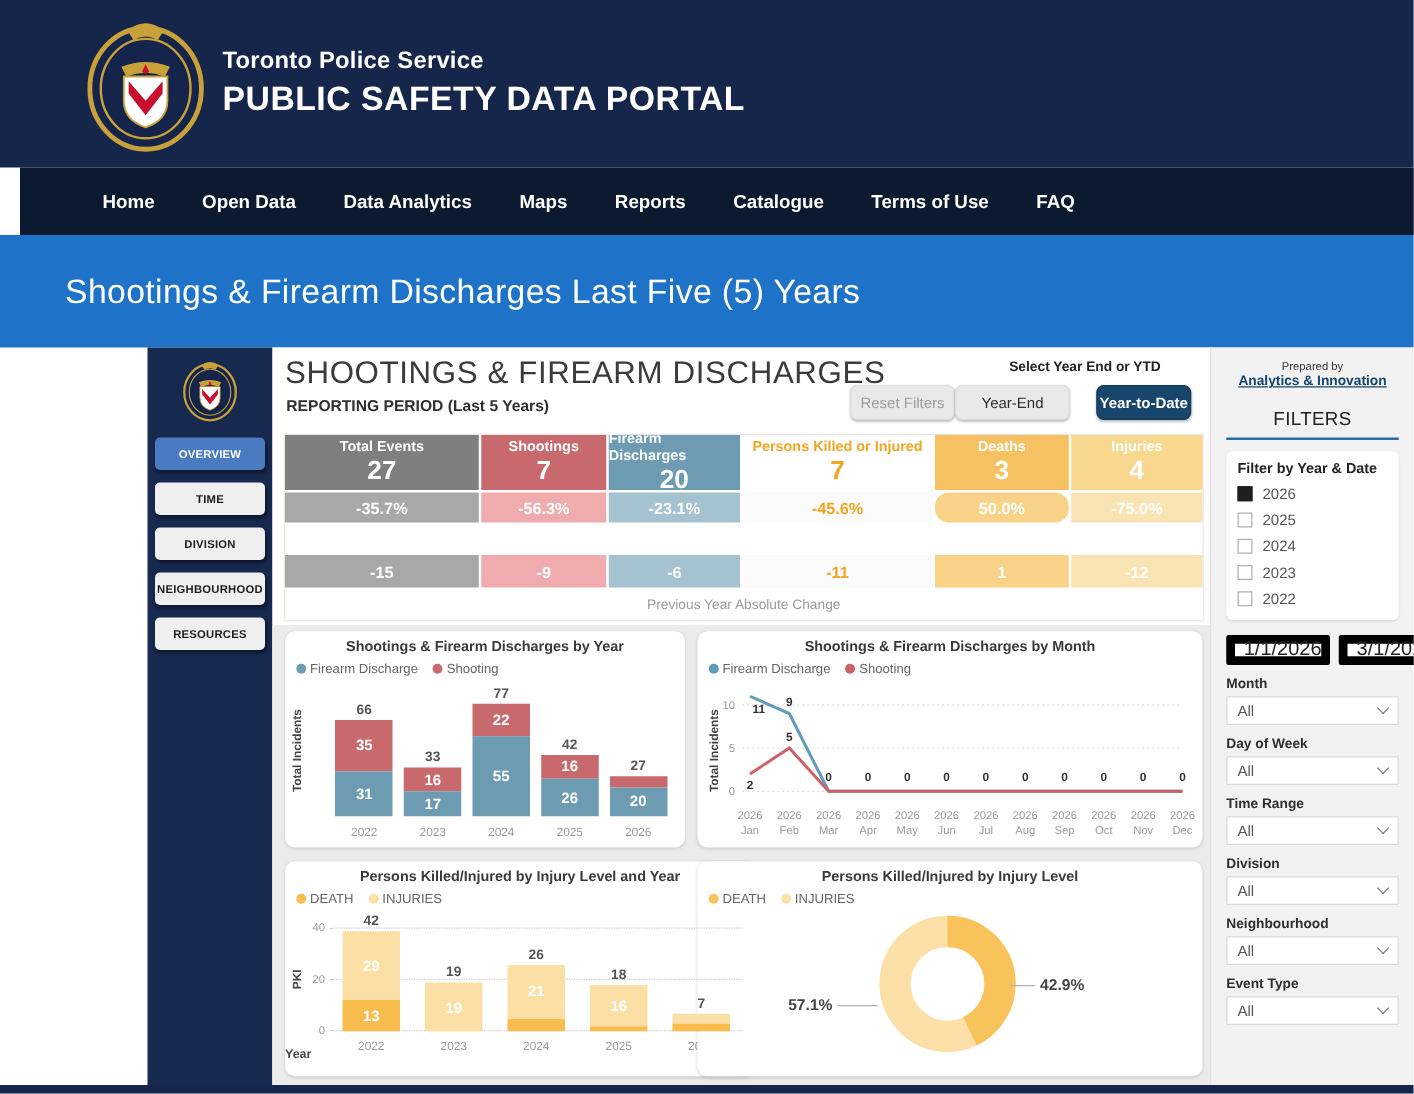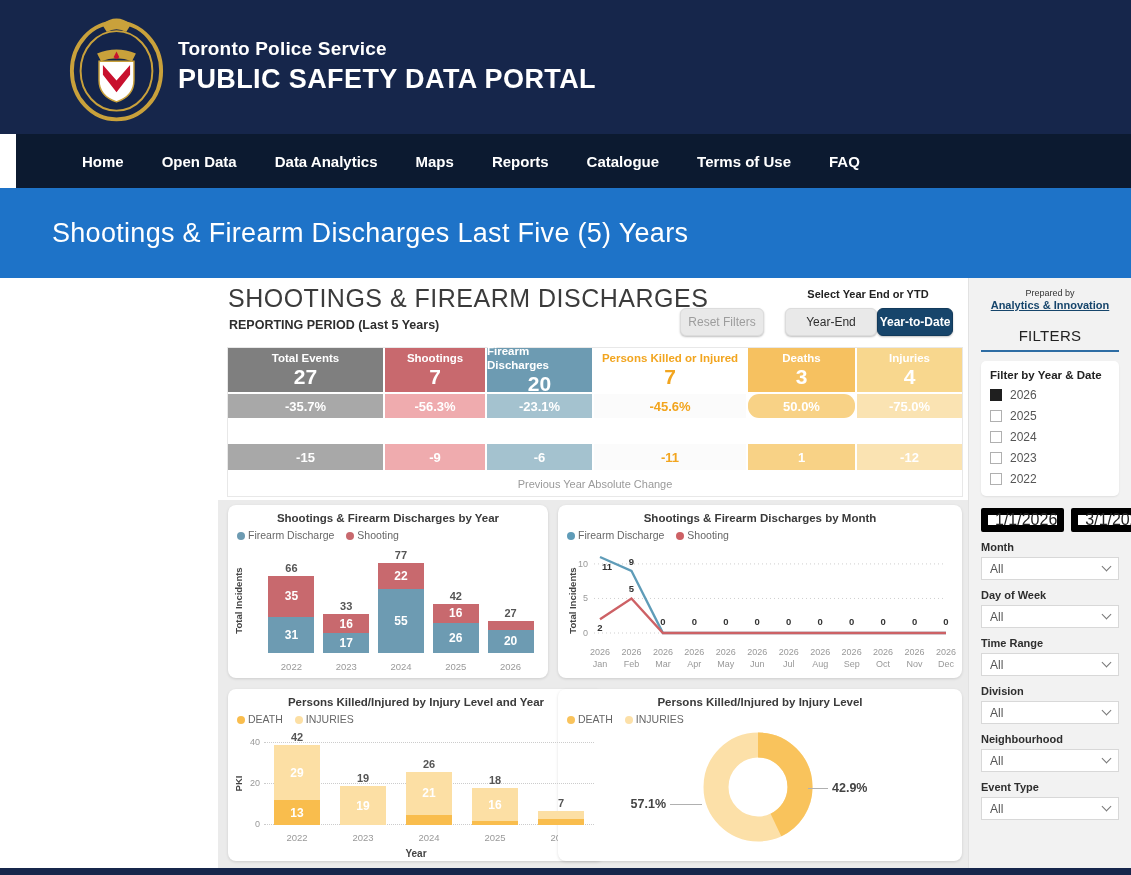--- a/index.html
+++ b/index.html
@@ -33,21 +33,21 @@
   
   .main{position:absolute;left:218px;top:0;width:750px;height:590px;background:#fff}
   .report-title{position:absolute;left:10px;top:6px;font-size:25px;color:#3b3b3b;letter-spacing:.5px}
   .report-sub{position:absolute;left:11px;top:40px;font-size:12.5px;font-weight:bold;color:#2e2e2e}
   .select-label{position:absolute;left:565px;top:10px;width:170px;text-align:center;
     font-size:11px;font-weight:bold;color:#222}
   .pill{position:absolute;top:30px;height:28px;border-radius:6px;background:#e9e9e9;border:1px solid #dcdcdc;
     font-size:12px;display:flex;align-items:center;justify-content:center;cursor:pointer;
     box-shadow:0 1px 2px rgba(0,0,0,.25)}
   .pill-reset{left:462px;width:84px;color:#9d9d9d}
-  .pill-yearend{left:567px;width:92px;color:#2e2e2e}
+  .pill-yearend{left:546px;width:92px;color:#2e2e2e}
   .pill-ytd{left:659px;width:76px;background:#17456b;border-color:#123a5b;color:#fff;font-weight:bold}
   
   #kpi-grid{position:absolute;left:10px;top:70px;display:grid;
     grid-template-columns:155px 100px 105px 152px 107px 105px;
     grid-template-rows:44px 24px 22px 26px 24px;gap:2px;background:#fff;
     box-shadow:0 0 0 1px #e8e8e8}
   .kpi-head{display:flex;flex-direction:column;align-items:center;justify-content:center}
   .kpi-head .kl{font-size:11.5px;font-weight:bold;line-height:14px}
   .kpi-head .kv{font-size:21px;font-weight:bold;line-height:24px}
   .kpi-cell{display:flex;align-items:center;justify-content:center;font-size:13px;font-weight:bold}
@@ -58,21 +58,21 @@
   .card{position:absolute;background:#fff;border-radius:8px;box-shadow:0 1px 3px rgba(0,0,0,.13)}
   #card1{left:10px;top:5px;width:320px;height:173px}
   #card2{left:340px;top:5px;width:404px;height:173px}
   #card3{left:10px;top:189px;width:376px;height:172px}
   #card4{left:340px;top:189px;width:404px;height:172px}
   .card-title{text-align:center;padding-top:7px;font-size:11.5px;font-weight:bold;color:#3a3a3a}
   .legend{position:absolute;left:9px;top:24px;display:flex;gap:12px;font-size:10.5px;color:#666;align-items:center}
   .legend .dot{width:8px;height:8px;border-radius:50%;display:inline-block;margin-right:3px;vertical-align:-1px}
   .ylab{position:absolute;left:-30px;top:52%;width:80px;text-align:center;font-size:9.5px;font-weight:bold;
     color:#444;transform:rotate(-90deg)}
-  .xlab{position:absolute;left:0;right:0;bottom:2px;text-align:center;font-size:10px;font-weight:bold;color:#444}
+  .xlab{position:absolute;left:0;right:0;bottom:12px;font-size:10px;font-weight:bold;color:#444}
   .plot{position:absolute;left:36px;right:10px;top:42px}
   .bars-row{display:flex;align-items:flex-end;justify-content:space-around;height:100%;position:relative;z-index:2}
   .bar-group{display:flex;flex-direction:column;align-items:center;justify-content:flex-end;height:100%}
   .bar-total{font-size:11px;font-weight:bold;color:#555;margin-bottom:2px}
   .seg{width:46px;display:flex;align-items:center;justify-content:center;
     color:#fff;font-size:12px;font-weight:bold;cursor:pointer}
   .xrow{position:absolute;left:36px;right:10px;bottom:6px;display:flex;justify-content:space-around;
     font-size:9.5px;color:#999}
   .gridline{position:absolute;left:0;right:0;border-top:1px dotted #ccc;z-index:1}
   .gridline .tick{position:absolute;left:-24px;top:-6px;width:20px;text-align:right;font-size:9px;color:#999}
@@ -145,20 +145,32 @@
   <span class="nav-item">Terms of Use</span>
   <span class="nav-item">FAQ</span>
 </nav>
 
 <div class="banner">
   <div class="banner-title">Shootings &amp; Firearm Discharges Last Five (5) Years</div>
 </div>
 
 <div class="dash">
 
+  <aside class="side">
+    <svg class="crest side-crest">
+        <use href="#crest-sym"></use>
+      </svg>
+    <div id="side-btns">
+        <div class="side-btn active" style="top: 72px;">OVERVIEW</div>
+        <div class="side-btn" style="top: 108px;">TIME</div>
+        <div class="side-btn" style="top: 144px;">DIVISION</div>
+        <div class="side-btn" style="top: 180px;">NEIGHBOURHOOD</div>
+        <div class="side-btn" style="top: 216px;">RESOURCES</div>
+      </div>
+  </aside>
 
   <section class="main">
     <div class="report-title">SHOOTINGS &amp; FIREARM DISCHARGES</div>
     <div class="report-sub">REPORTING PERIOD (Last 5 Years)</div>
     <div class="select-label">Select Year End or YTD</div>
     <div class="pill pill-reset">Reset Filters</div>
     <div class="pill pill-yearend">Year-End</div>
     <div class="pill pill-ytd">Year-to-Date</div>
 
     <div id="kpi-grid">

